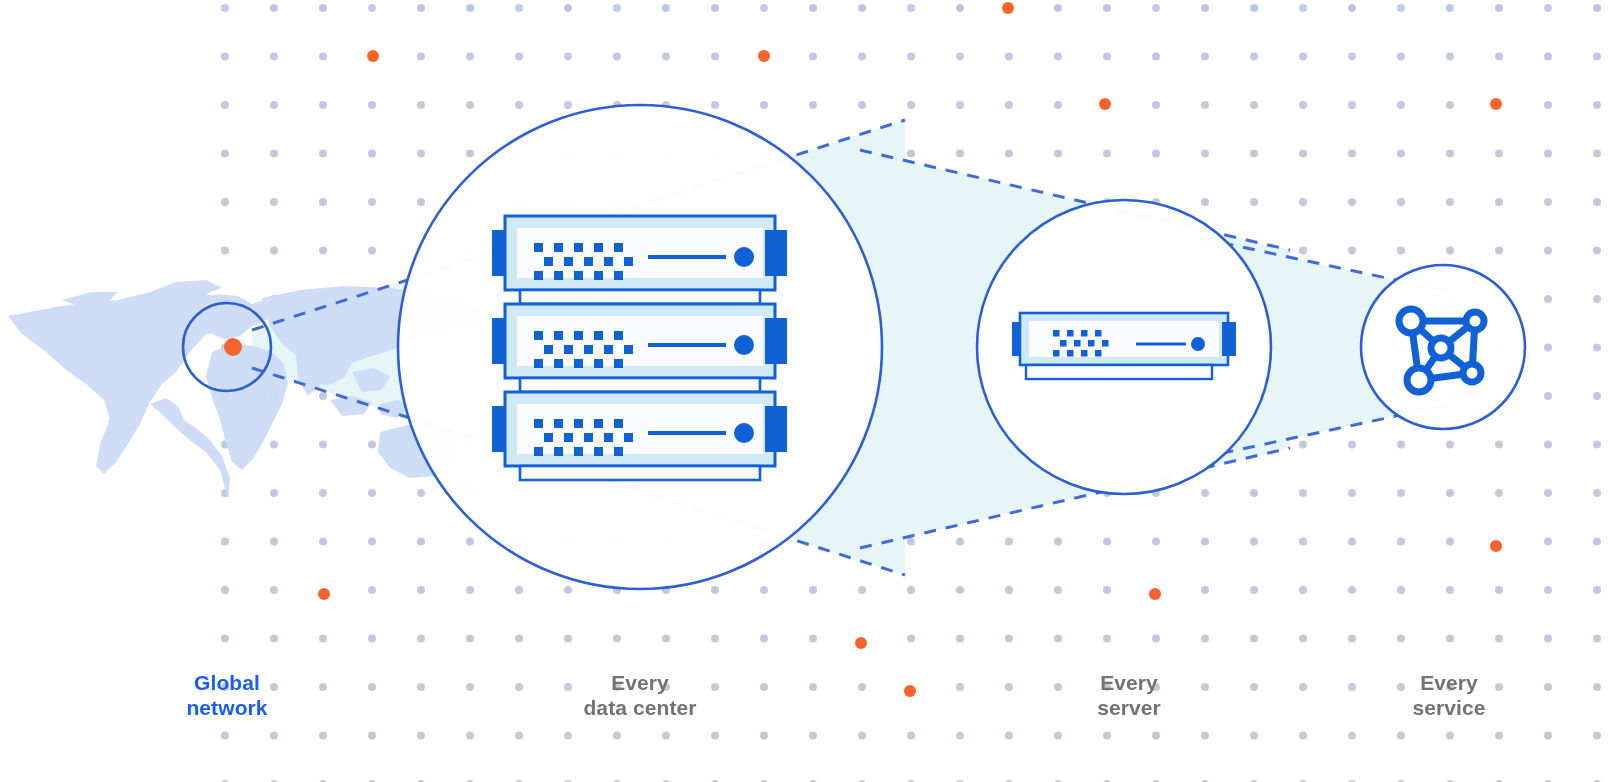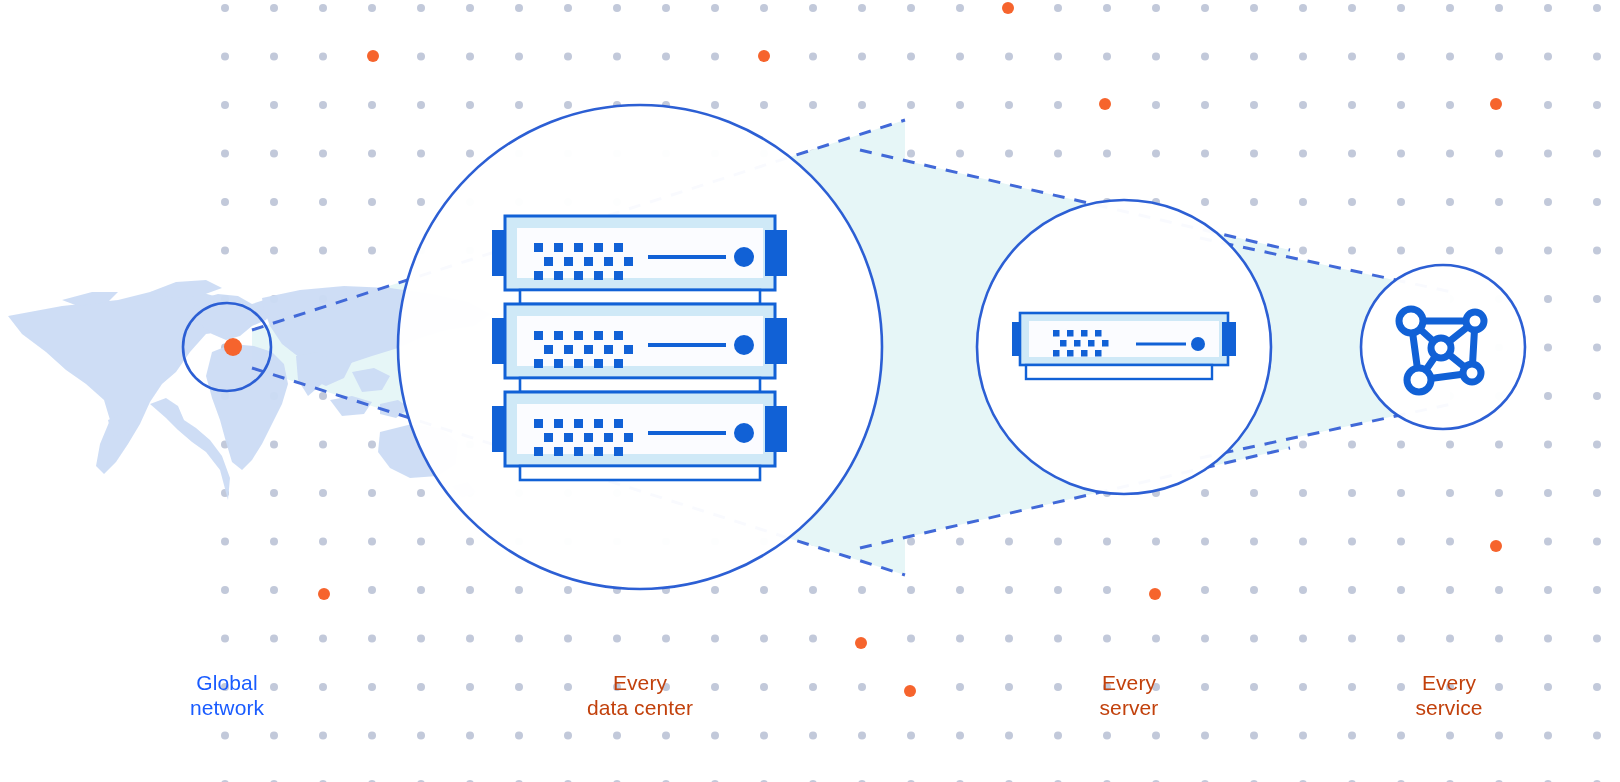--- a/index.html
+++ b/index.html
@@ -1,22 +1,22 @@
 <!DOCTYPE html>
 <html><head>
 <meta charset="utf-8">
 <style>
   html,body{margin:0;padding:0;background:#ffffff;}
   body{font-family:"Liberation Sans",sans-serif;}
   #stage{position:relative;width:1620px;height:782px;overflow:hidden;background:#ffffff;}
   #stage svg.layer{position:absolute;left:0;top:0;width:1620px;height:782px;}
   .labels{position:absolute;left:0;top:0;width:1620px;height:782px;pointer-events:none;}
-  .label{position:absolute;text-align:center;font-size:21px;line-height:25px;font-weight:400;
+  .label{position:absolute;text-align:center;font-size:21px;line-height:25px;font-weight:700;
          letter-spacing:.1px;white-space:pre-line;}
-  .label.dark{color:#c2410c;}
+  .label.dark{color:#737373;}
   .label.accent{color:#1a5cff;}
 </style>
 </head>
 <body>
 
 <div id="stage">
 
   <svg class="layer" viewBox="0 0 1620 782">
     <defs>
       <clipPath id="clip-stage">

